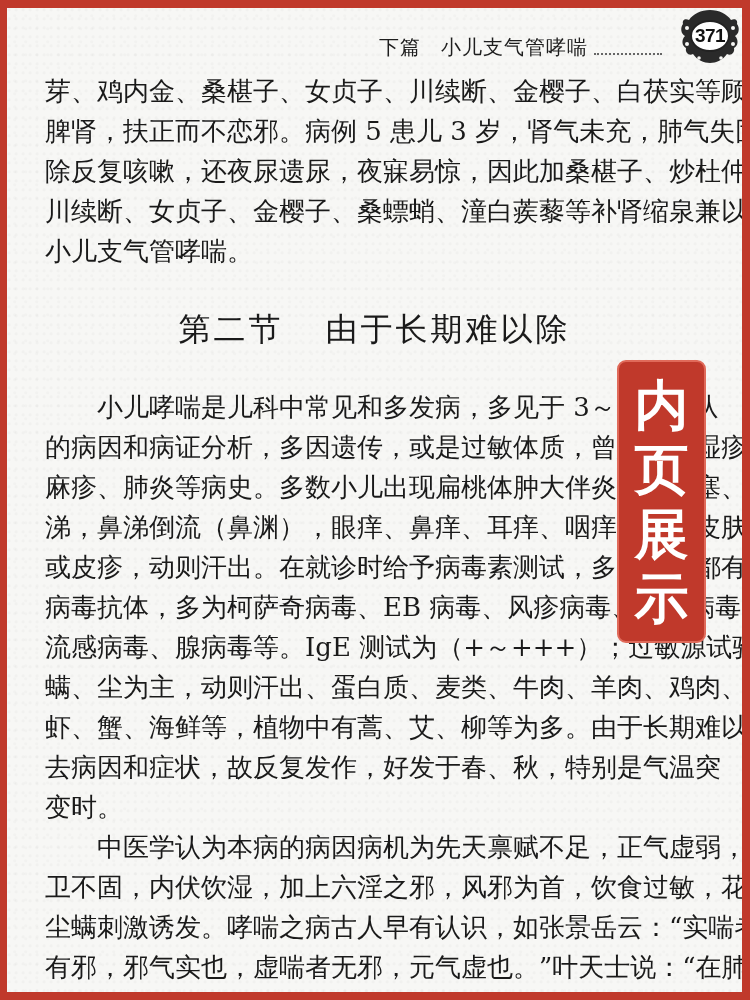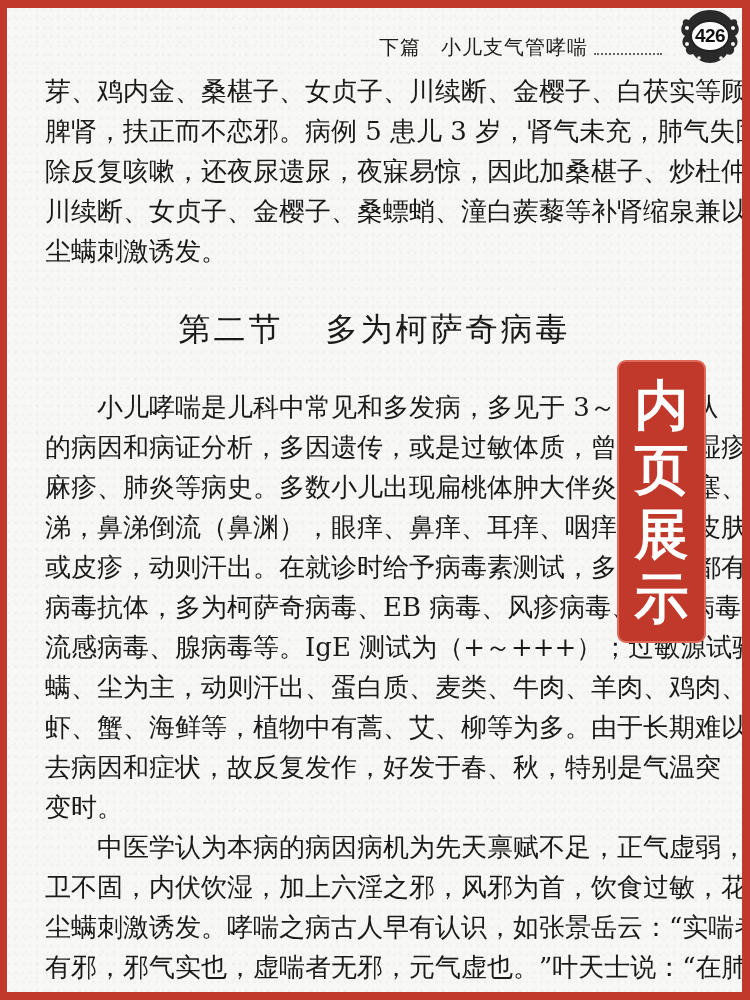--- a/index.html
+++ b/index.html
@@ -84,31 +84,31 @@
       </g>
       <g fill="#f7f7f5">
         <circle cx="8" cy="20" r="2"></circle>
         <circle cx="54" cy="20" r="2"></circle>
         <circle cx="8" cy="36" r="2"></circle>
         <circle cx="54" cy="36" r="2"></circle>
         <circle cx="20" cy="50" r="1.8"></circle>
         <circle cx="42" cy="50" r="1.8"></circle>
       </g>
     </svg>
-    <div class="num">426</div>
+    <div class="num">371</div>
   </div>
 
   <div class="line" style="top:66px">芽、鸡内金、桑椹子、女贞子、川续断、金樱子、白茯实等顾护</div>
   <div class="line" style="top:106px">脾肾，扶正而不恋邪。病例 5 患儿 3 岁，肾气未充，肺气失固，</div>
   <div class="line" style="top:146px">除反复咳嗽，还夜尿遗尿，夜寐易惊，因此加桑椹子、炒杜仲、</div>
   <div class="line" style="top:186px">川续断、女贞子、金樱子、桑螵蛸、潼白蒺藜等补肾缩泉兼以平</div>
-  <div class="line last" style="top:226px">尘螨刺激诱发。</div>
+  <div class="line last" style="top:226px">小儿支气管哮喘。</div>
 
   <div class="section-title">
-    <span class="num">第二节</span><span>多为柯萨奇病毒</span>
+    <span class="num">第二节</span><span>由于长期难以除</span>
   </div>
 
   <div class="line indent" style="top:382px">小儿哮喘是儿科中常见和多发病，多见于 3～7 岁。从</div>
   <div class="line" style="top:422px">的病因和病证分析，多因遗传，或是过敏体质，曾患婴儿湿疹、</div>
   <div class="line" style="top:462px">麻疹、肺炎等病史。多数小儿出现扁桃体肿大伴炎症，鼻塞、流</div>
   <div class="line" style="top:502px">涕，鼻涕倒流（鼻渊），眼痒、鼻痒、耳痒、咽痒，甚至皮肤瘙痒</div>
   <div class="line" style="top:542px">或皮疹，动则汗出。在就诊时给予病毒素测试，多数小儿都有</div>
   <div class="line" style="top:582px">病毒抗体，多为柯萨奇病毒、EB 病毒、风疹病毒、轮状病毒、</div>
   <div class="line" style="top:622px">流感病毒、腺病毒等。IgE 测试为（+～+++）；过敏源试验</div>
   <div class="line" style="top:662px">螨、尘为主，动则汗出、蛋白质、麦类、牛肉、羊肉、鸡肉、</div>

